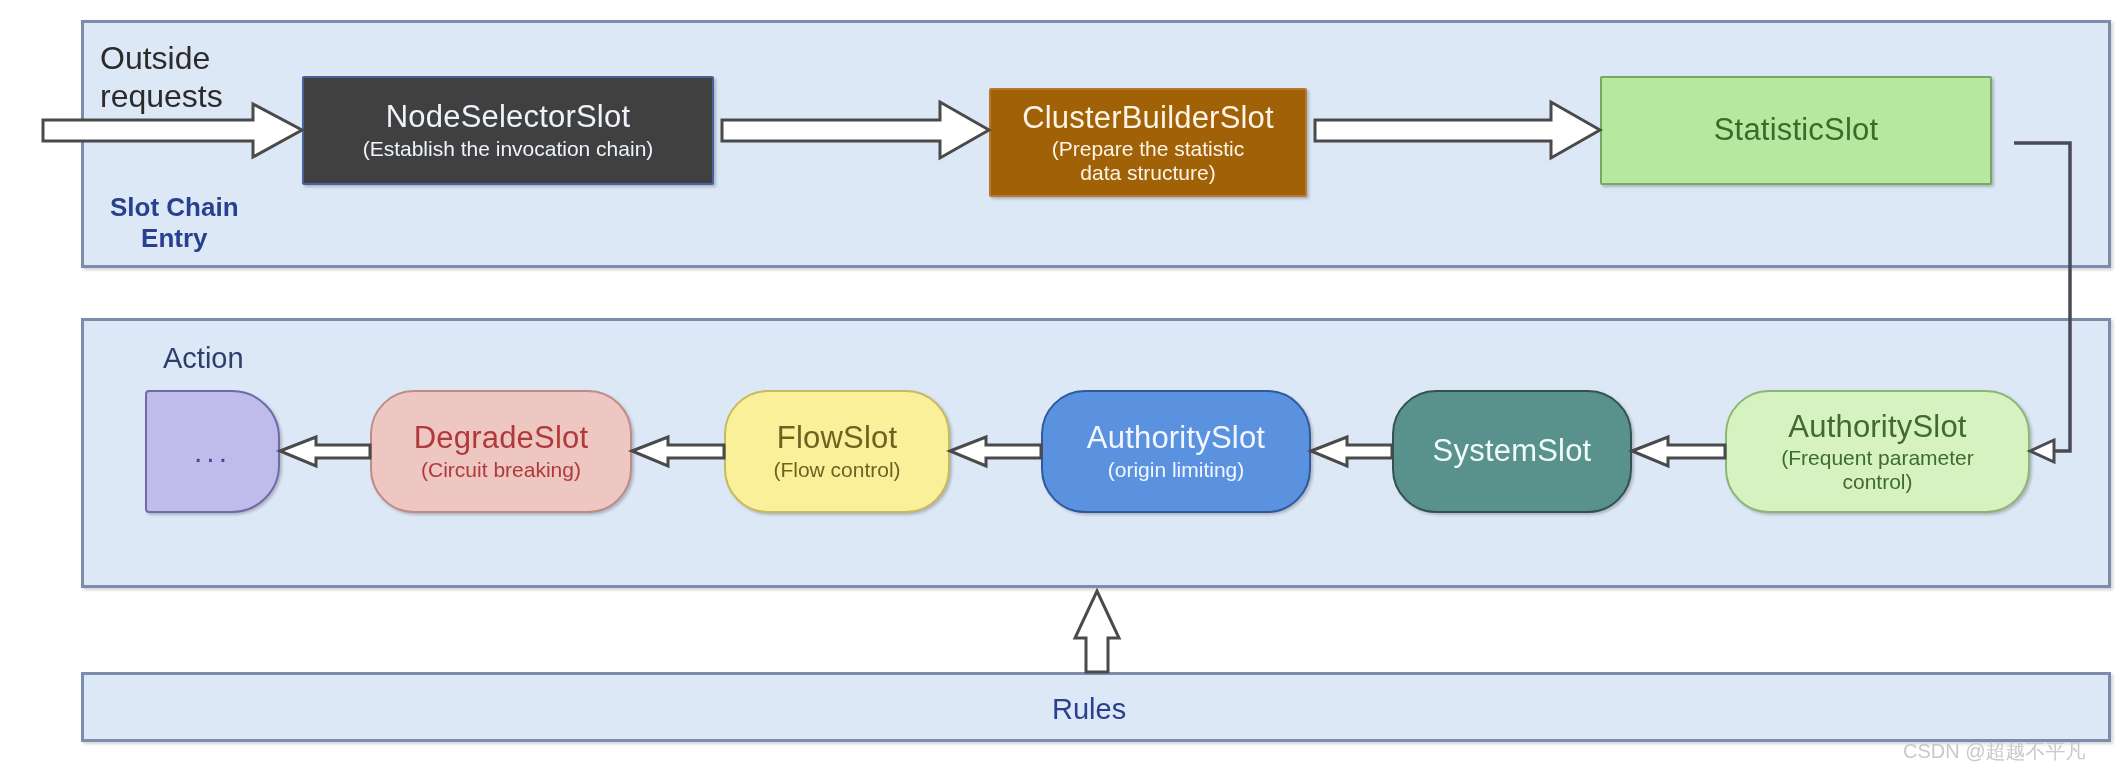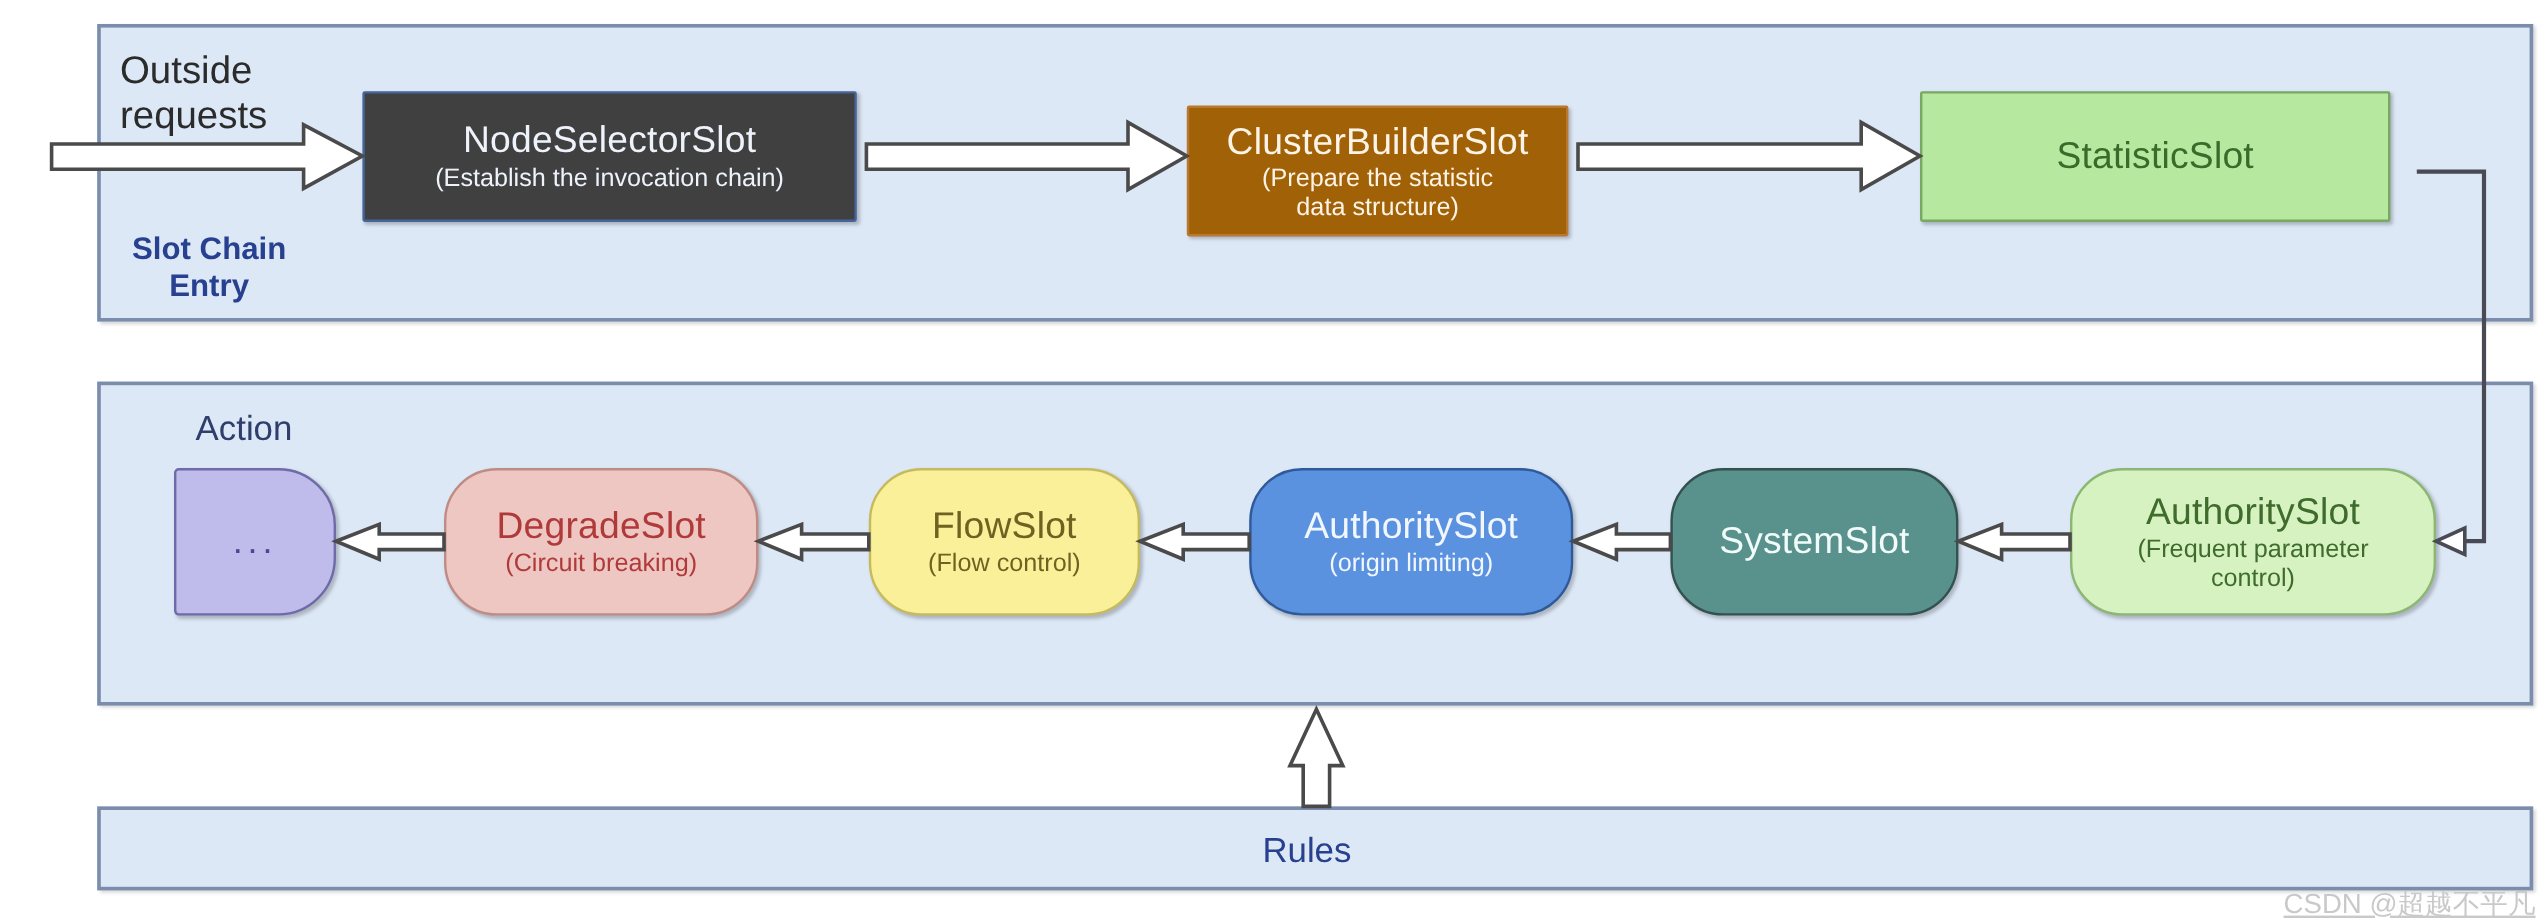--- a/index.html
+++ b/index.html
@@ -101,23 +101,22 @@
     fill: #ffffff;
     stroke: #4a4a55;
     stroke-width: 3;
     stroke-linejoin: miter;
   }
 
   
   .watermark {
     position: absolute;
     color: #c9c9c9;
-    font-size: 23px;
+    font-size: 20px;
     white-space: nowrap;
-    text-decoration: underline;
   }
 </style>
 </head>
 <body>
 
 <div id="stage">
 
   <div class="panel panel-shadow" style="left:81px; top:20px; width:2030px; height:248px;"></div>
 
   <div class="panel panel-shadow" style="left:81px; top:318px; width:2030px; height:270px;"></div>

